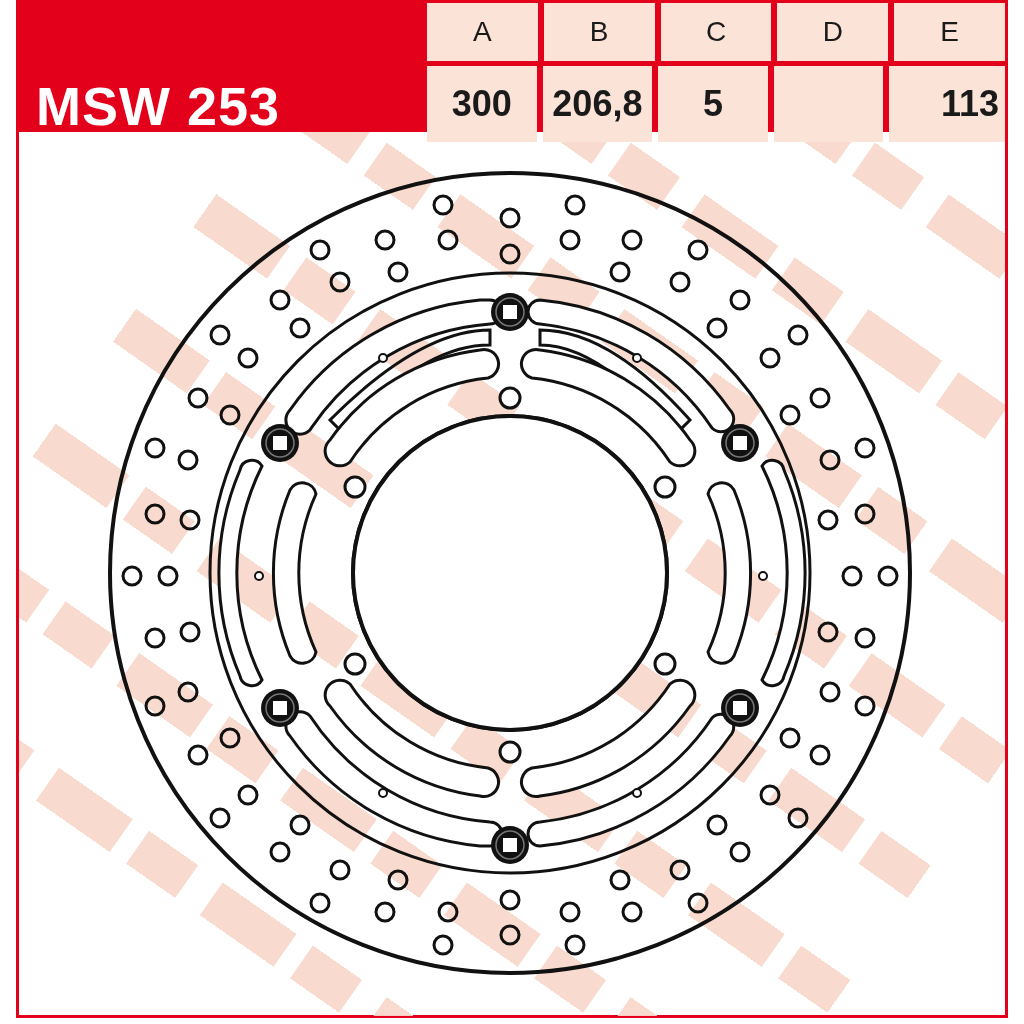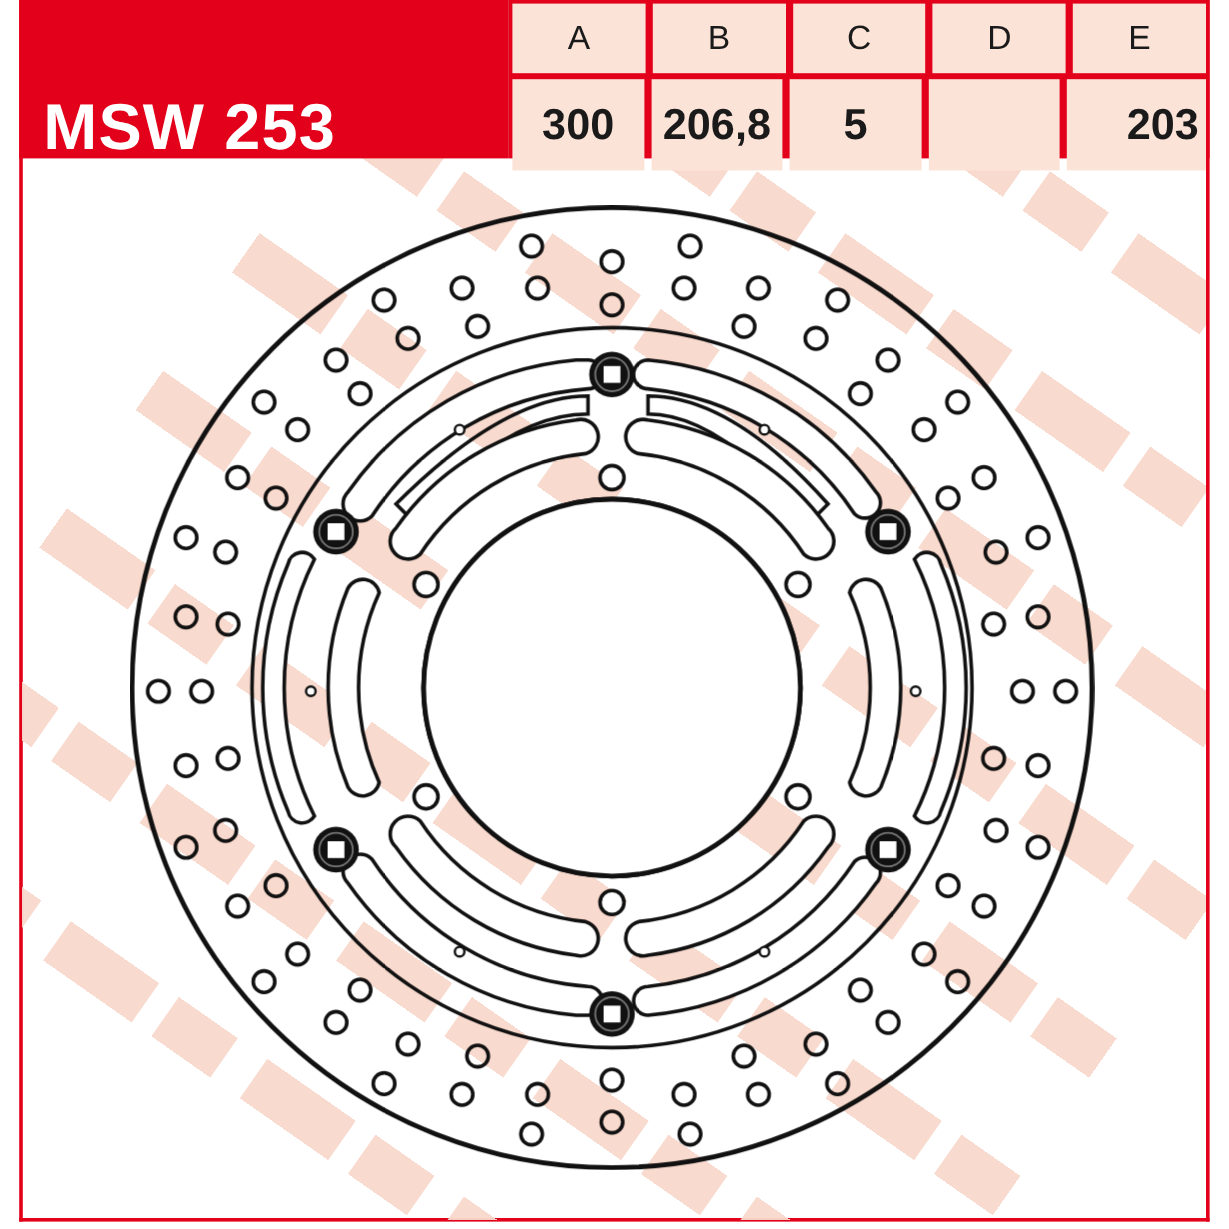--- a/index.html
+++ b/index.html
@@ -223,16 +223,16 @@
       <div class="cell">B</div>
       <div class="cell">C</div>
       <div class="cell">D</div>
       <div class="cell">E</div>
     </div>
     <div class="spec-row vals">
       <div class="cell">300</div>
       <div class="cell">206,8</div>
       <div class="cell">5</div>
       <div class="cell"></div>
-      <div class="cell right">203</div>
+      <div class="cell right">113</div>
     </div>
   </div>
 </div>
 
 </body></html>

